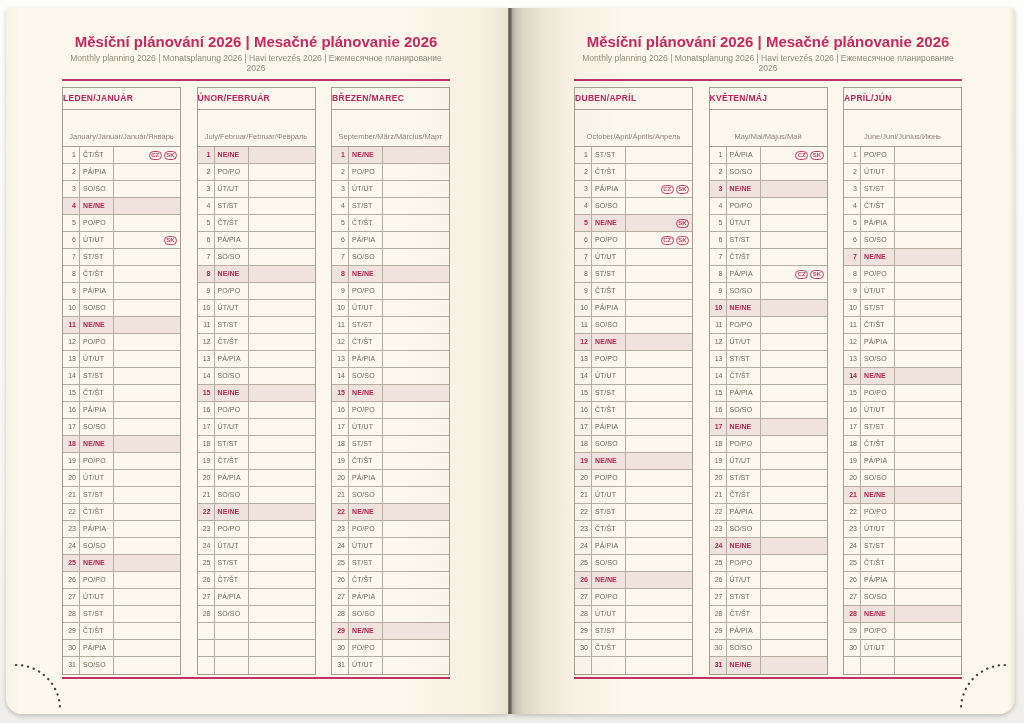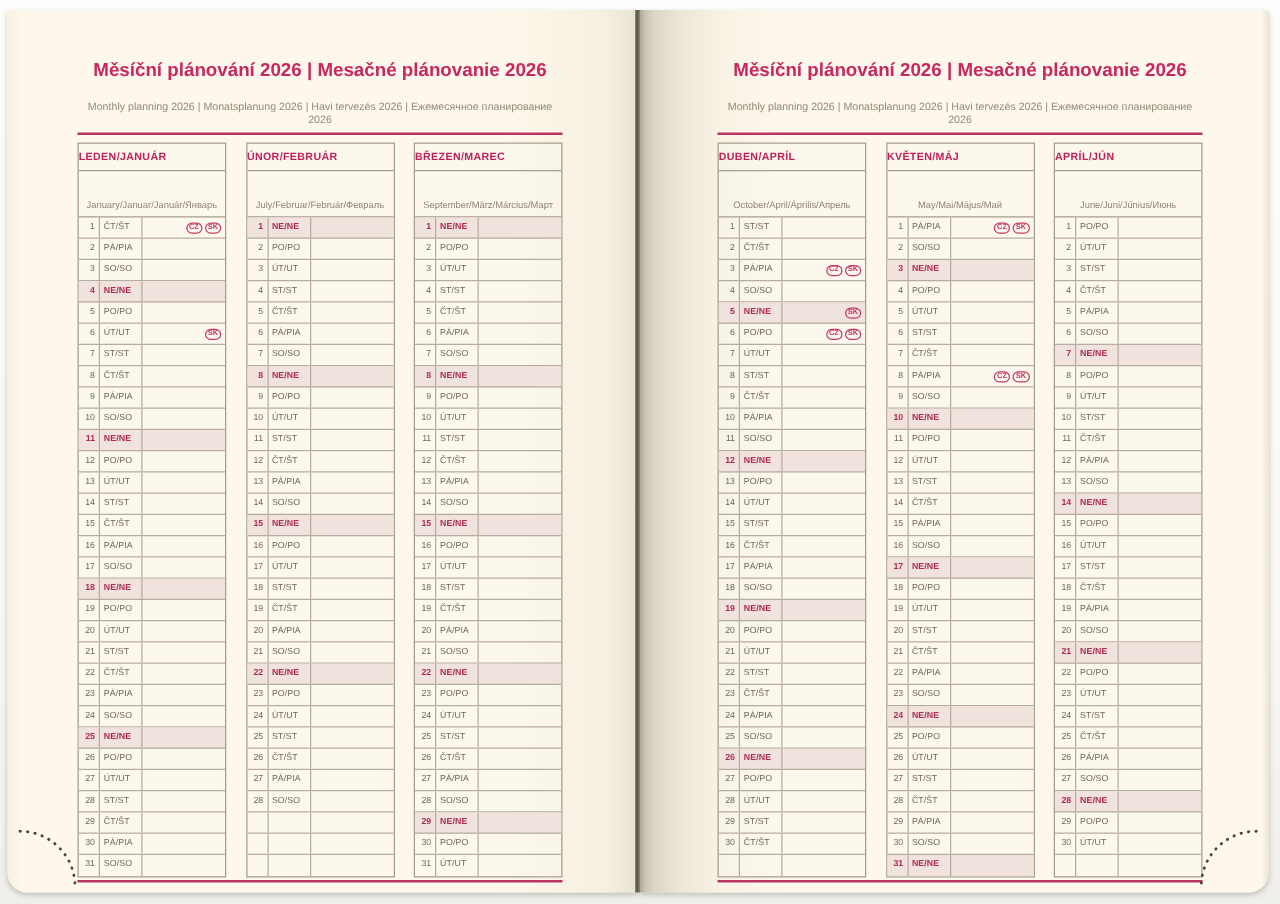--- a/index.html
+++ b/index.html
@@ -7,25 +7,25 @@
   .spread{position:relative;width:1024px;height:723px;overflow:hidden;
           background:linear-gradient(180deg,#fdfdfc 0%,#f8f7f4 70%,#efeeea 100%);}
   .page{position:absolute;top:8px;height:706px;background:#fdf8eb;
         box-shadow:0 2px 4px rgba(60,55,45,.25);}
   .page-left{left:6px;width:503px;border-radius:3px 0 0 16px;
         background:linear-gradient(90deg,#f7f2e3 0px,#fdf8eb 14px,#fdf8eb 78%,#f6f0e1 95%,#e8e2d1 100%);}
   .page-right{left:512px;width:503px;border-radius:0 3px 16px 0;
         background:linear-gradient(90deg,#aaa698 0px,#c9c4b5 4px,#dcd7c7 12px,#ece6d7 32px,#f7f2e4 62px,#fdf8eb 115px,#fdf8eb calc(100% - 6px),#ebe5d6 100%);}
   .spine{position:absolute;left:508px;top:8px;width:4px;height:706px;
         background:linear-gradient(90deg,#8d897d 0%,#565349 45%,#8f8b7e 100%);}
-  .content{position:absolute;top:40px;width:388px;}
+  .content{position:absolute;top:25px;width:388px;}
   .page-left .content{left:56px;}
   .page-right .content{left:62px;}
   h1.title{margin:0;text-align:center;font-size:15px;line-height:17px;font-weight:bold;color:#c8285f;}
-  .subtitle{margin-top:15px;text-align:center;font-size:8.5px;line-height:10px;color:#93897a;}
+  .subtitle{margin-top:3px;text-align:center;font-size:8.5px;line-height:10px;color:#93897a;}
   .rule{height:2px;background:#bb3462;}
   .rule.top{margin-top:6px;}
   .rule.bottom{margin-top:2px;}
   .months{display:flex;justify-content:space-between;margin-top:6px;}
   .month{width:119px;box-sizing:border-box;border:1px solid #a59d8e;background:rgba(255,255,255,.12);}
   .m-name{height:21px;line-height:21px;text-align:left;font-size:8.5px;font-weight:bold;
           letter-spacing:.3px;color:#c02158;border-bottom:1px solid #a59d8e;}
   .m-sub{height:19px;line-height:19px;text-align:center;font-size:7.5px;color:#8d8375;
           border-bottom:1px solid #a59d8e;margin-top:17px;}
   .d-row{display:flex;height:17px;box-sizing:border-box;border-bottom:1px solid #b5ad9e;}

